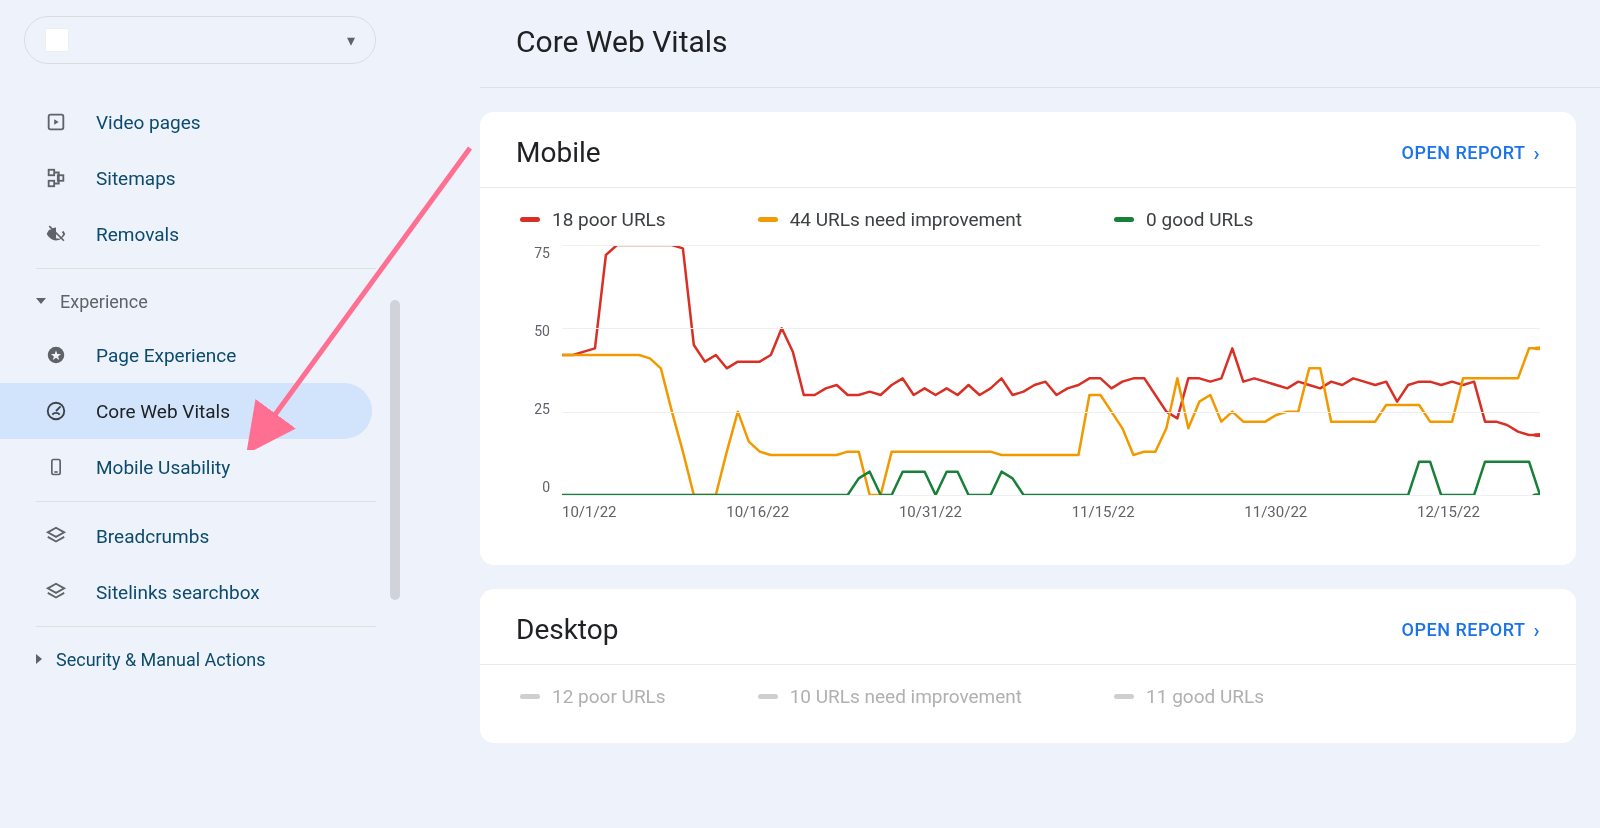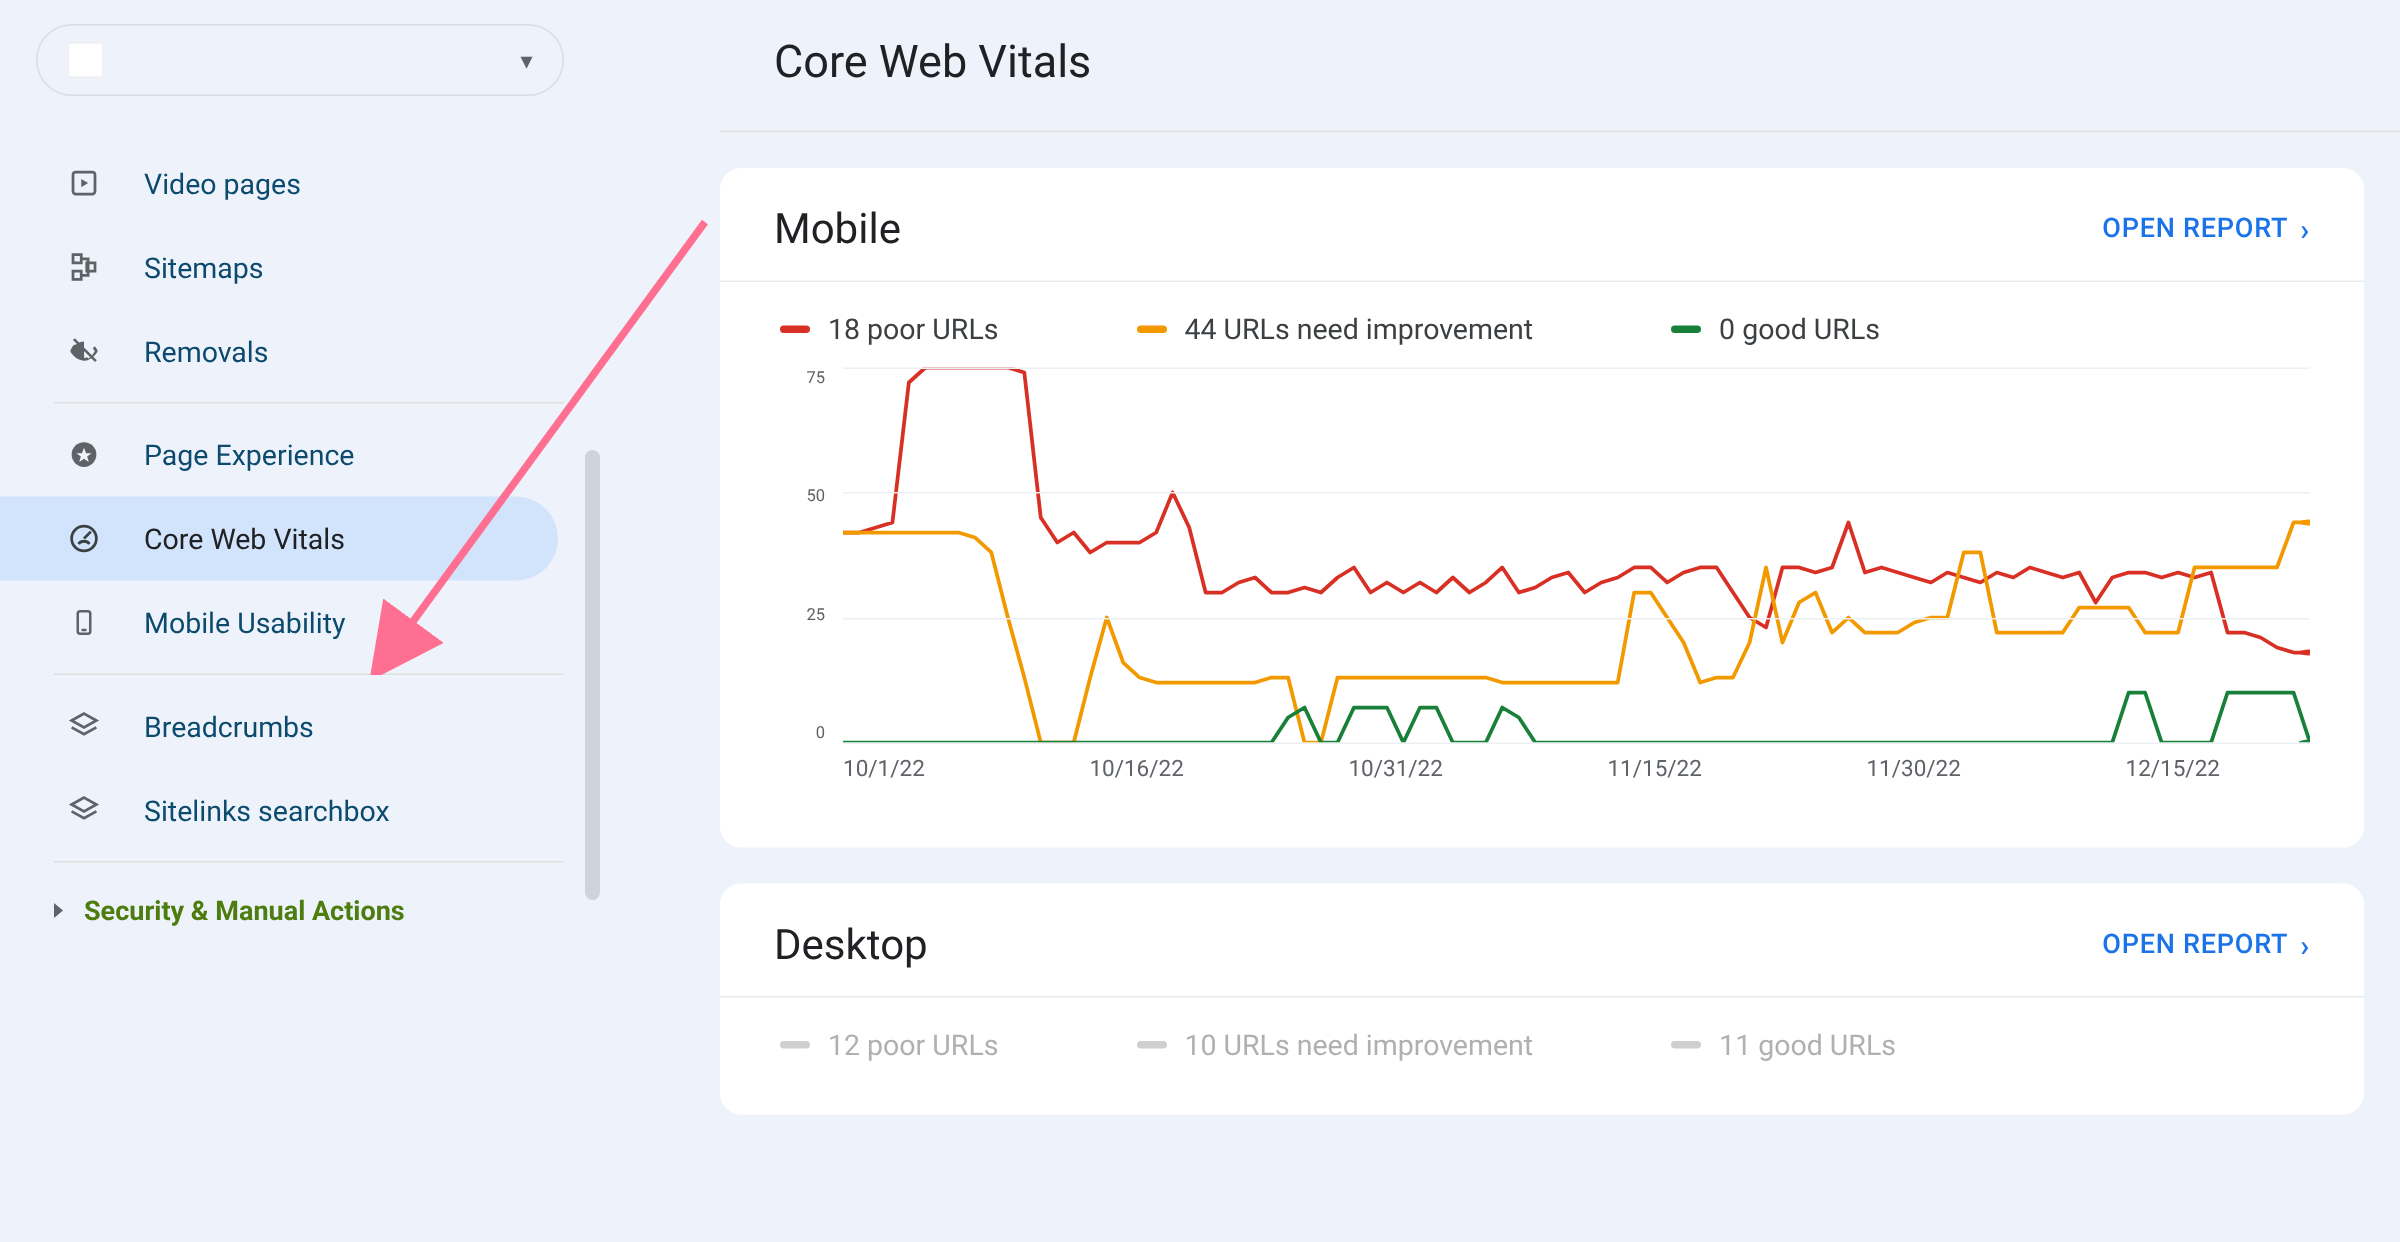--- a/index.html
+++ b/index.html
@@ -77,21 +77,21 @@
     border-top: 6px solid #5f6368;
     margin-right: 14px;
   }
   .nav-section-header.collapsed .tri {
     border-top: 5px solid transparent;
     border-bottom: 5px solid transparent;
     border-left: 6px solid #5f6368;
     border-right: none;
     margin-right: 14px;
   }
-  .nav-section-header.disabled { color: #4d7c0f; font-weight: bold; }
+  .nav-section-header.disabled { color: #0c4a6e; }
   .divider {
     height: 1px; background: #e0e0e0;
     margin: 6px 24px 6px 36px;
   }
   .scrollbar-track {
     position: absolute;
     right: 0px;
     top: 300px;
     width: 10px;
     height: 300px;
@@ -163,21 +163,21 @@
   }
   .y-labels {
     position: absolute;
     left: -6px; top: 0;
     height: 250px;
     width: 40px;
     display: flex;
     flex-direction: column;
     justify-content: space-between;
     align-items: flex-end;
-    font-size: 11px;
+    font-size: 14px;
     color: #5f6368;
   }
   .plot {
     position: absolute;
     left: 46px; right: 0; top: 0;
     height: 250px;
   }
   .gridline {
     position: absolute; left: 0; right: 0; height: 1px; background: #eceff3;
   }
@@ -242,20 +242,24 @@
     <span class="icon">
       <svg viewBox="0 0 24 24" width="22" height="22" fill="currentColor">
           <path d="M12 5c-5 0-9 4.5-10 7 1 2.5 5 7 10 7 1.4 0 2.7-.3 3.9-.9l-1.6-1.6c-.7.3-1.5.5-2.3.5-2.5 0-4.5-2-4.5-4.5 0-.8.2-1.6.5-2.3L5 7.2C3.5 8.5 2.5 10.5 2 12c1 2.5 5 7 10 7s9-4.5 10-7c-.4-1-1.1-2.3-2.1-3.5l-1.5 1.5c.6.8 1.1 1.5 1.4 2-1 2.5-5 7-7.8 7l.1.1M4 4l16 16 1.3-1.3L5.3 2.7 4 4z"></path>
         </svg>
     </span>
     <span>Removals</span>
   </div>
 
   <div class="divider"></div>
 
+  <div class="nav-section-header">
+    <span class="tri"></span>
+    <span>Experience</span>
+  </div>
 
   <div class="nav-item">
     <span class="icon">
       <svg viewBox="0 0 24 24" width="22" height="22" fill="currentColor">
           <circle cx="12" cy="12" r="9"></circle>
           <polygon points="12,7 13.5,11 17.5,11 14.3,13.5 15.5,17.5 12,15 8.5,17.5 9.7,13.5 6.5,11 10.5,11" fill="#eef3fb"></polygon>
         </svg>
     </span>
     <span>Page Experience</span>
   </div>

